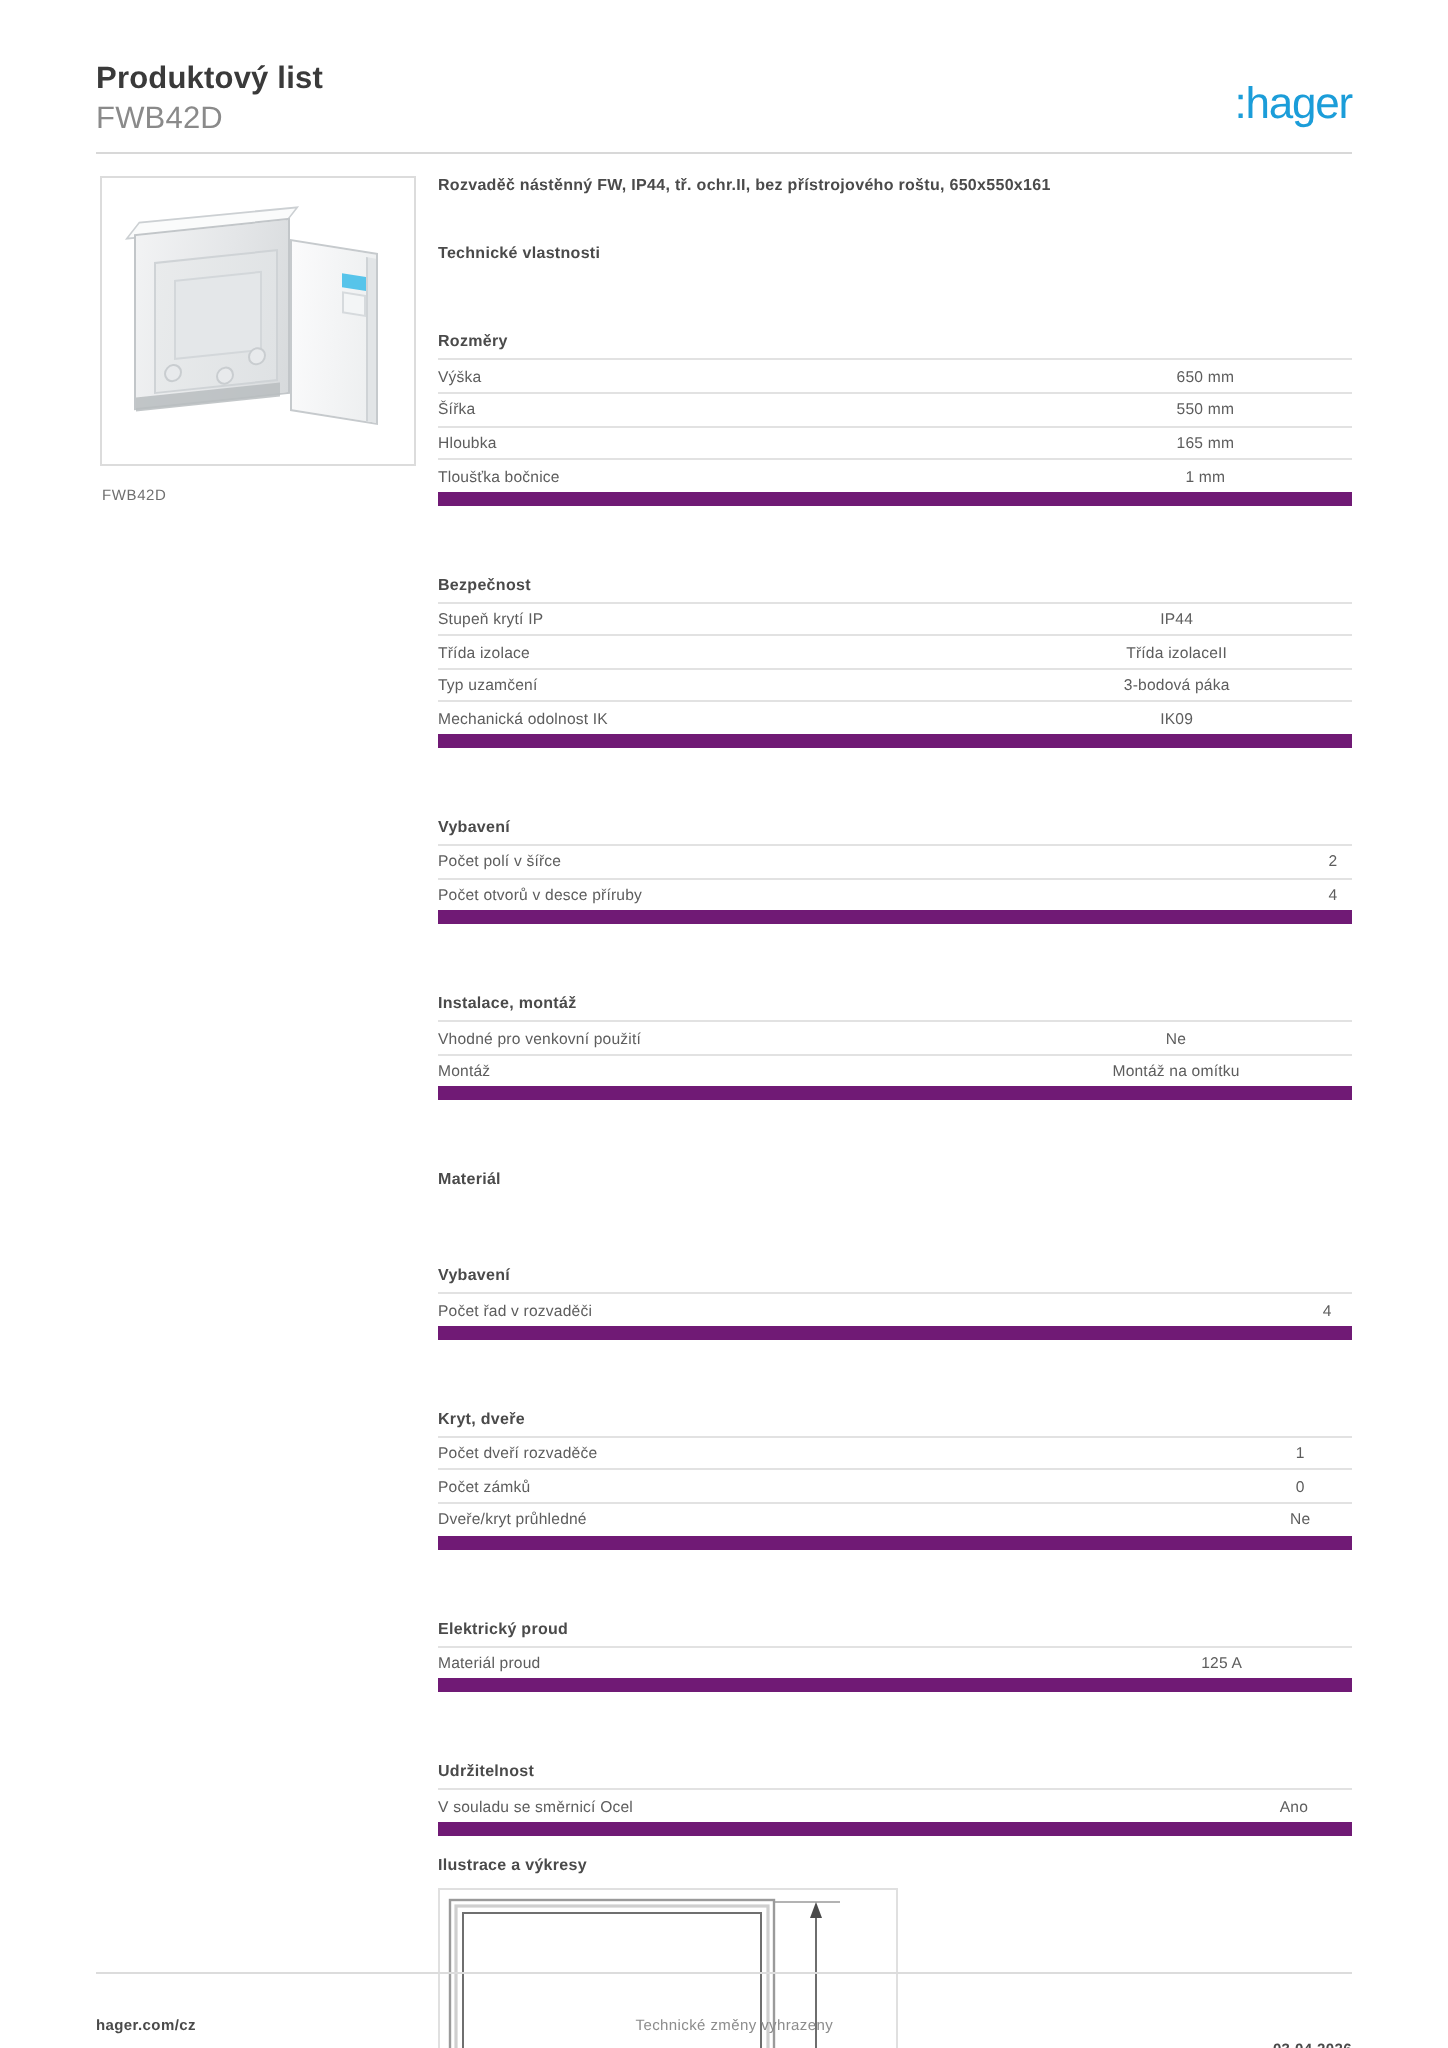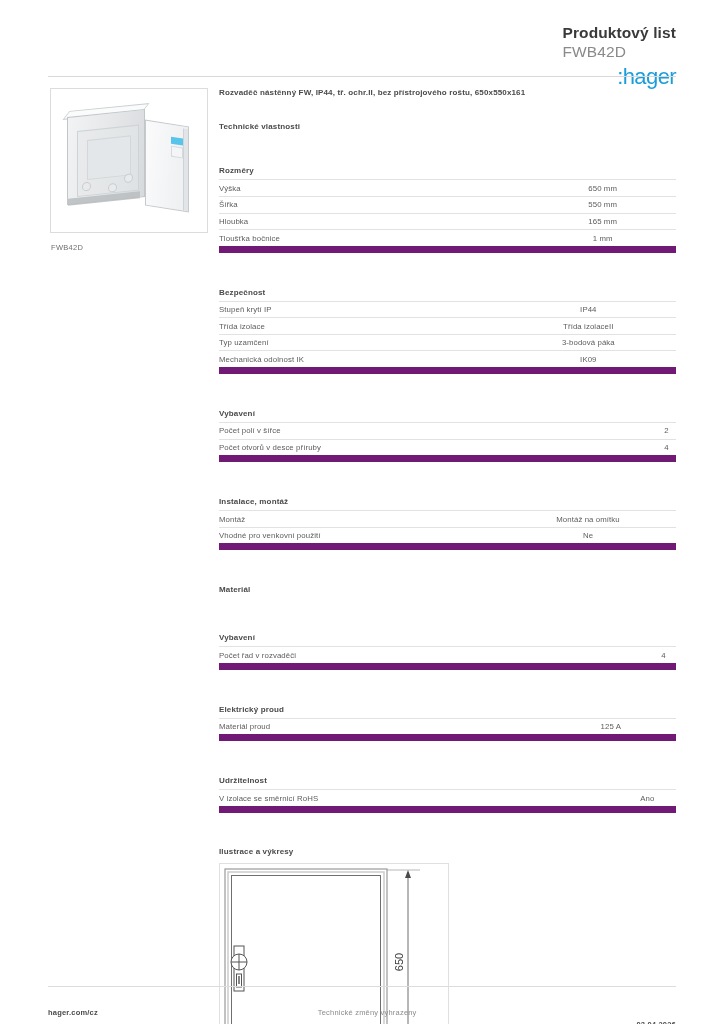--- a/index.html
+++ b/index.html
@@ -12,21 +12,21 @@
     font-family: "Liberation Sans", sans-serif;
     color: #3c3c3c;
     position: relative;
     overflow: hidden;
   }
 
   
   .header {
     position: absolute;
     left: 48px; top: 24px; width: 628px; height: 52px;
-    display: flex; justify-content: space-between; align-items: flex-end; flex-direction: column;
+    display: flex; justify-content: space-between; align-items: center;
   }
   .title-block { line-height: 1.18; }
   .doc-title {
     font-size: 15.5px; font-weight: bold; color: #3a3a3a;
     letter-spacing: .1px;
   }
   .doc-subtitle {
     font-size: 15.5px; font-weight: normal; color: #8a8a8a;
     letter-spacing: .1px; margin-top: 1px;
   }
@@ -121,21 +121,21 @@
   table.spec tr:last-child { border-bottom: 7px solid #701a75; }
   table.spec td {
     font-size: 7.8px; color: #5d5d5d; letter-spacing: .1px;
     padding: 3.4px 0 3.2px 0; vertical-align: bottom;
   }
   table.spec td.val { text-align: center; }
 
   
   .draw-title {
     font-size: 8px; font-weight: bold; color: #4a4a4a;
-    letter-spacing: .15px; margin-top: 34px; margin-bottom: 7px;
+    letter-spacing: .15px; margin-top: 10px; margin-bottom: 7px;
   }
   .draw-frame {
     width: 230px; height: 232px;
     border: 1px solid #e0e0e0; background: #fff;
     position: relative;
   }
 
   
   .footer-rule {
     position: absolute; left: 48px; top: 986px;
@@ -248,61 +248,80 @@
               <td class="val">4</td>
             </tr>
           </tbody>
         </table>
       </div>
       <div class="group">
         <div class="group-title">Instalace, montáž</div>
         <table class="spec">
           <tbody>
             <tr>
+              <td class="lbl">Vhodné pro venkovní použití</td>
+              <td class="val">Ne</td>
+            </tr>
+            <tr>
               <td class="lbl">Montáž</td>
               <td class="val">Montáž na omítku</td>
             </tr>
-            <tr>
-              <td class="lbl">Vhodné pro venkovní použití</td>
-              <td class="val">Ne</td>
-            </tr>
           </tbody>
         </table>
       </div>
       <div class="group">
         <div class="group-title">Materiál</div>
       </div>
       <div class="group">
         <div class="group-title">Vybavení</div>
         <table class="spec">
           <tbody>
             <tr>
               <td class="lbl">Počet řad v rozvaděči</td>
               <td class="val">4</td>
             </tr>
           </tbody>
         </table>
       </div>
       <div class="group">
+        <div class="group-title">Kryt, dveře</div>
+        <table class="spec">
+          <tbody>
+            <tr>
+              <td class="lbl">Počet dveří rozvaděče</td>
+              <td class="val">1</td>
+            </tr>
+            <tr>
+              <td class="lbl">Počet zámků</td>
+              <td class="val">0</td>
+            </tr>
+            <tr>
+              <td class="lbl">Dveře/kryt průhledné</td>
+              <td class="val">Ne</td>
+            </tr>
+          </tbody>
+        </table>
+      </div>
+      <div class="group">
         <div class="group-title">Elektrický proud</div>
         <table class="spec">
           <tbody>
             <tr>
               <td class="lbl">Materiál proud</td>
               <td class="val">125 A</td>
             </tr>
           </tbody>
         </table>
       </div>
       <div class="group">
         <div class="group-title">Udržitelnost</div>
         <table class="spec">
           <tbody>
             <tr>
-              <td class="lbl">V izolace se směrnicí RoHS</td>
+              <td class="lbl">V souladu se směrnicí Ocel</td>
               <td class="val">Ano</td>
             </tr>
           </tbody>
         </table>
       </div>
     </div>
 
   <div class="draw-title">Ilustrace a výkresy</div>
   <div class="draw-frame">
     <svg width="228" height="230" viewBox="0 0 228 230">

